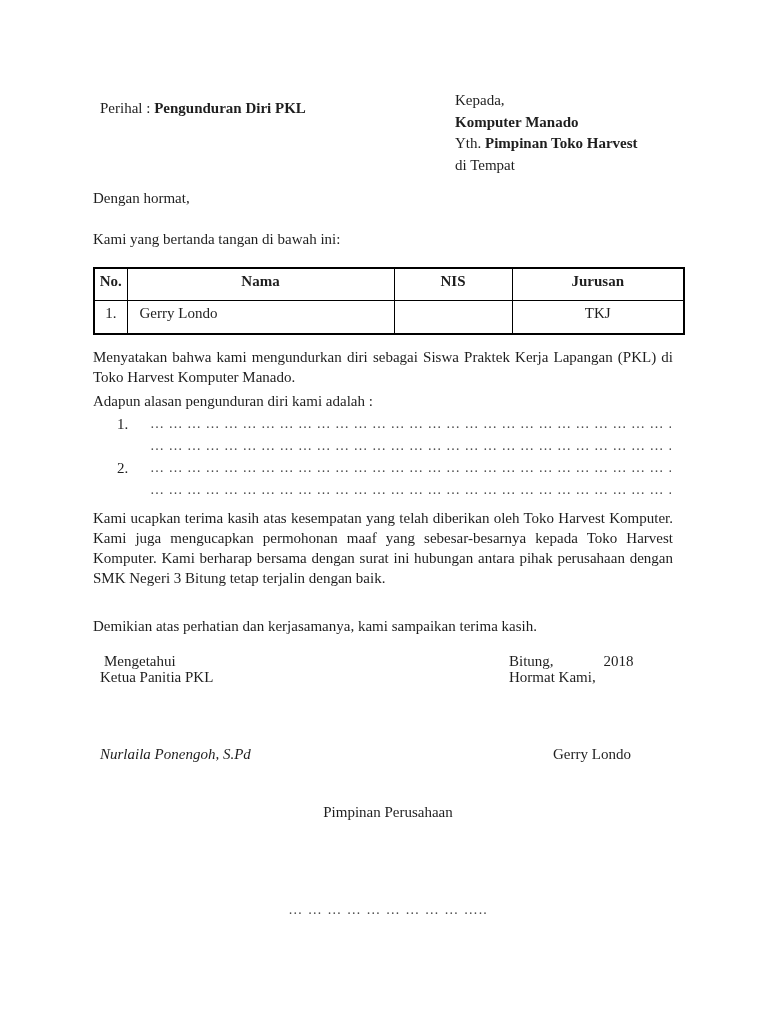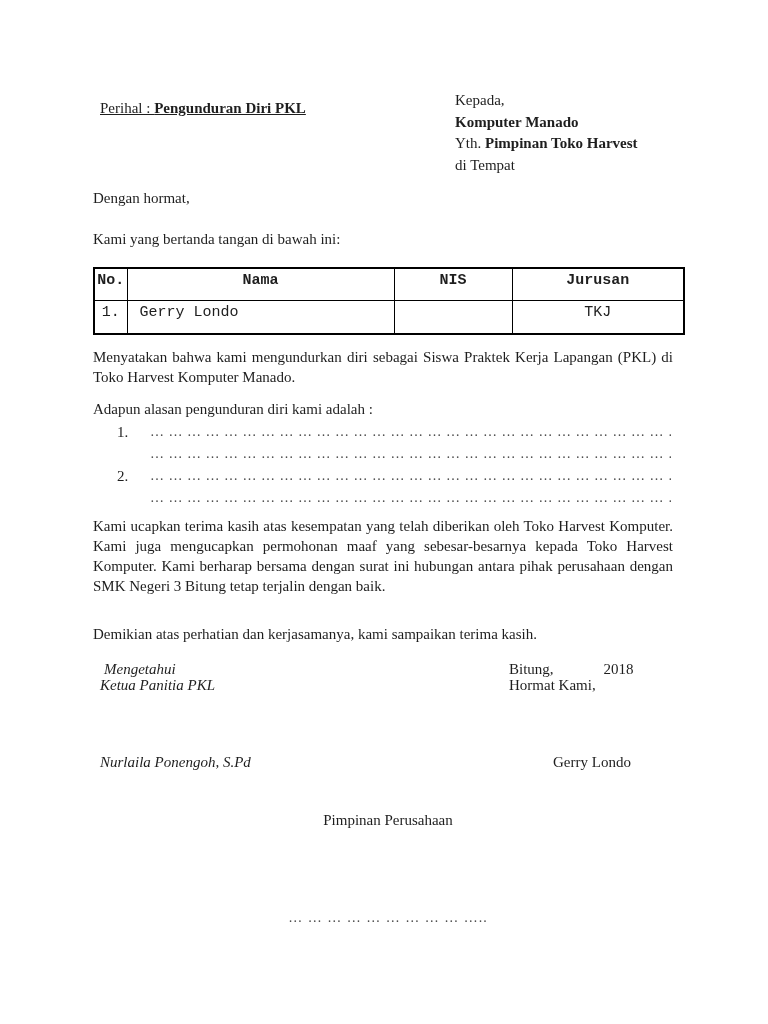--- a/index.html
+++ b/index.html
@@ -15,63 +15,62 @@
     padding:90px 85px 0 93px;
     background:#ffffff;
     position:relative;
     overflow:hidden;
   }
   .pre { white-space:pre; }
   b, .bold { font-weight:bold; }
 
   
   .header-row { display:flex; align-items:flex-start; }
-  .perihal-block { width:362px; flex:none; padding-top:8px; padding-left:7px; line-height:21px;text-decoration:underline; }
+  .perihal-block { width:362px; flex:none; padding-top:8px; padding-left:7px; line-height:21px; }
   .perihal-indent { padding-left:48px; }
   .kepada-block { line-height:21.5px; }
 
   .salutation { margin-top:12px; line-height:20px; }
   .intro      { margin-top:21px; line-height:20px; }
 
   
   table.sig-table {
     margin-top:18px; width:590px;
     border-collapse:collapse;
     border:2px solid #000;
     table-layout:fixed;
   }
   table.sig-table th, table.sig-table td {
     border:1px solid #000;
     vertical-align:top;
     padding-top:3px;
     line-height:18px;
-    font-family:Liberation Mono, monospace;
   }
   table.sig-table th { height:32px; text-align:center; font-weight:bold; }
   table.sig-table td { height:34px; }
   .cell-c { text-align:center; }
   .cell-l { text-align:left; padding-left:12px; }
 
   .statement  { margin-top:12px; line-height:20px; text-align:justify; width:580px; }
-  .reason-intro { margin-top:12px; line-height:20px; }
+  .reason-intro { margin-top:4px; line-height:20px; }
 
   .reason-list { margin-top:2px; width:578px; }
   .reason-row { display:flex; line-height:22px; }
   .reason-no { flex:none; width:57px; padding-left:24px; }
   .reason-dots {
     flex:1; overflow:hidden; white-space:nowrap;
     color:#4d4d4d; font-size:14px; letter-spacing:0.5px;
   }
 
   .thanks  { margin-top:7px; line-height:20px; text-align:justify; width:580px; }
   .closing { margin-top:28px; line-height:20px; }
 
   
   .sig-head { margin-top:17px; position:relative; line-height:16px; height:32px; }
-  .sig-head-left { padding-left:7px;font-style:italic; }
+  .sig-head-left { padding-left:7px; }
   .sig-head-left .l1 { padding-left:4px; }
   .sig-head-right { position:absolute; left:416px; top:0; }
   .date-spacer { display:inline-block; width:50px; }
 
   .sig-names { margin-top:61px; position:relative; line-height:16px; height:16px; }
   .sig-name-left { padding-left:7px;font-style:italic; }
   .sig-name-right { position:absolute; left:460px; top:0; }
 
   .sig-center { margin-top:42px; text-align:center; line-height:16px; width:590px; }
   .sig-dotted {

